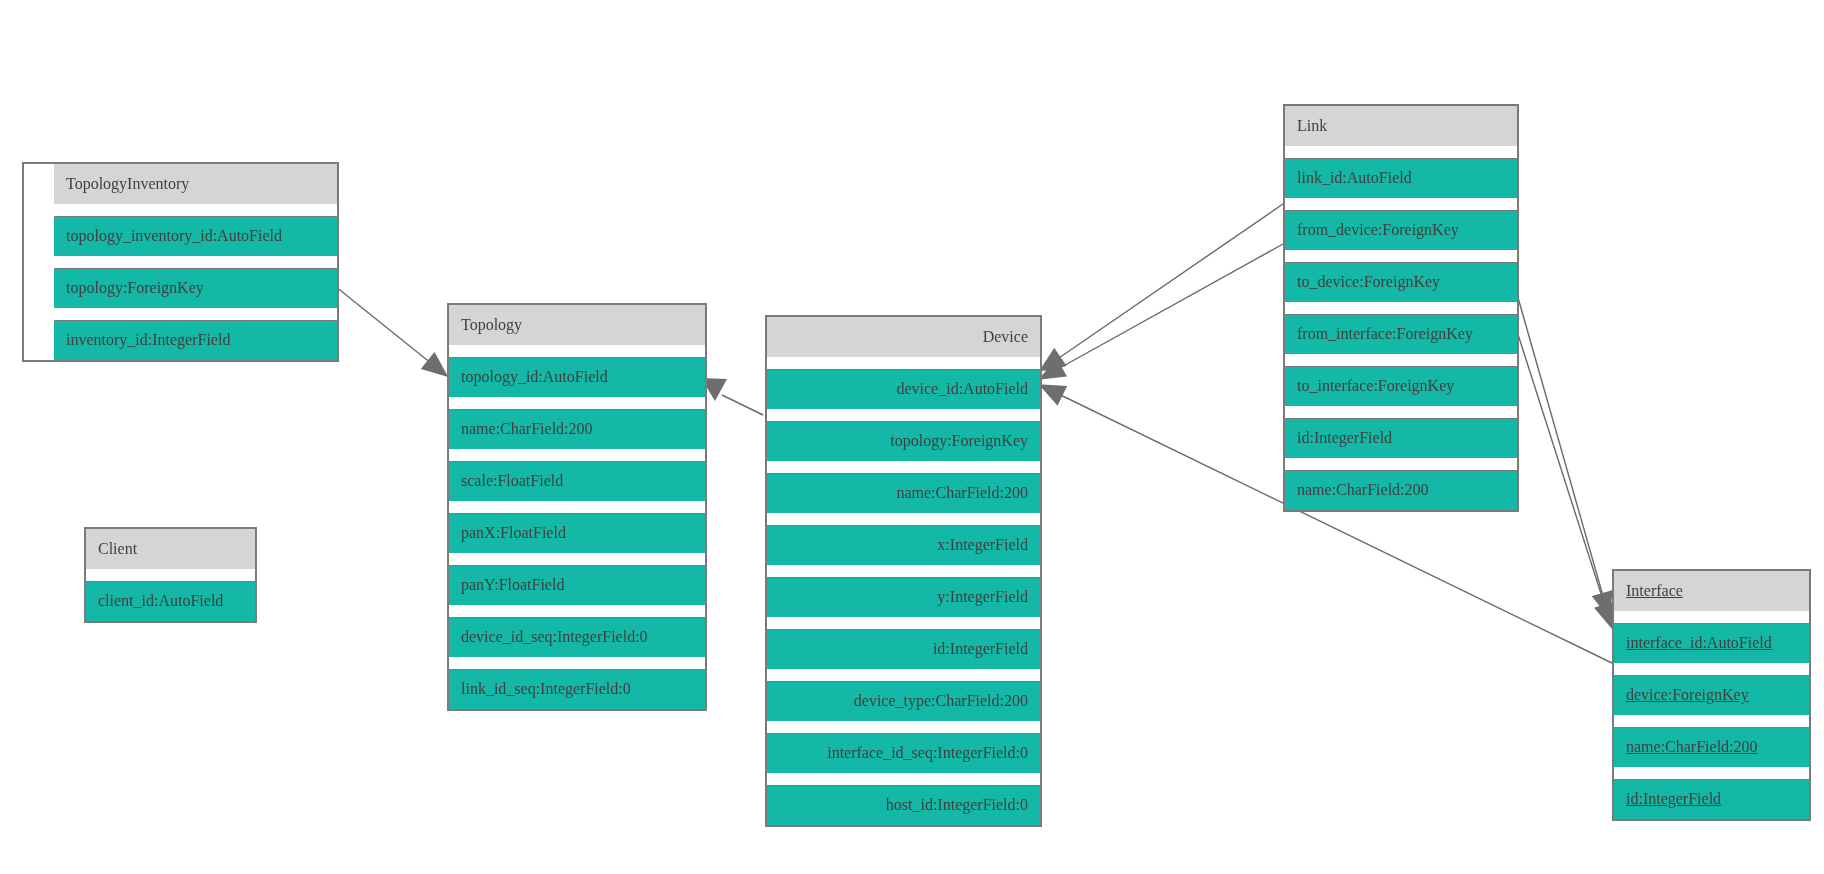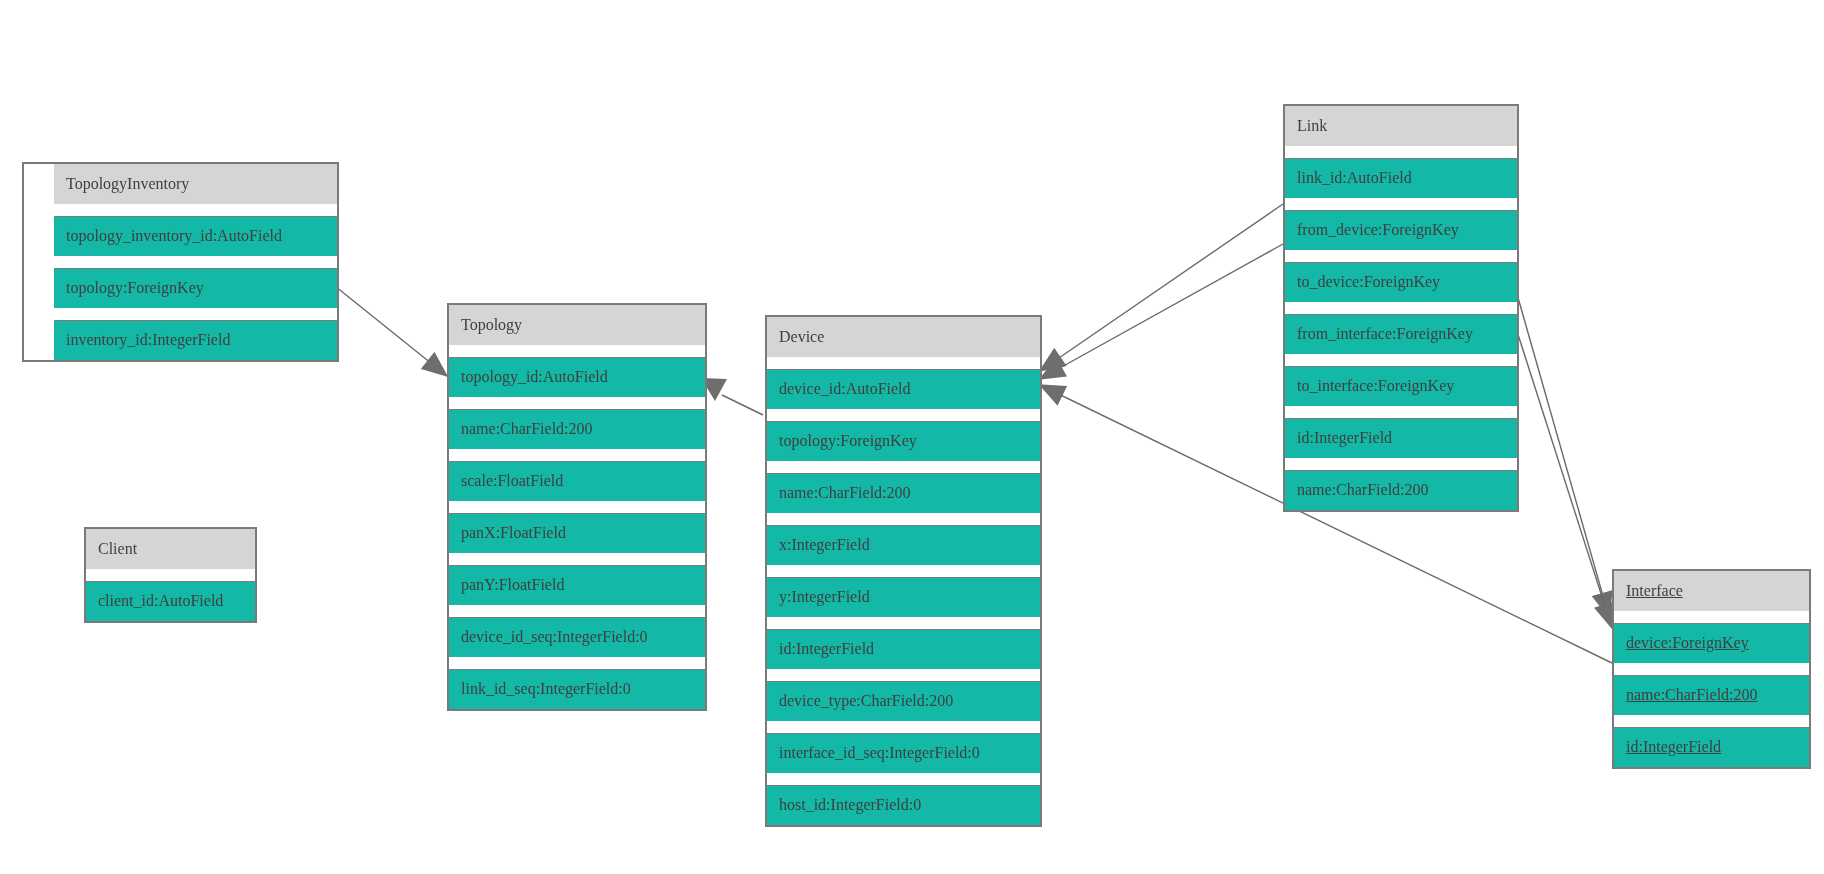--- a/index.html
+++ b/index.html
@@ -41,21 +41,21 @@
     box-sizing:border-box;
     height:40px;line-height:38px;
     padding:0 12px;
     border-top:1px solid var(--border);
     background:#14b8a6;
     white-space:nowrap;overflow:hidden;margin-top:12px;
   }
   #entity-topology-inventory{left:22px;  top:162px; width:283px;padding-left:30px;}
   #entity-topology          {left:447px; top:303px; width:256px;}
   #entity-client            {left:84px;  top:527px; width:169px;}
-  #entity-device            {left:765px; top:315px; width:273px;}
+  #entity-device            {left:765px; top:315px; width:273px;text-align:right;}
   #entity-link              {left:1283px;top:104px; width:232px;}
   #entity-interface         {left:1612px;top:569px; width:195px;text-decoration:underline;}
 </style>
 </head>
 <body>
 
 <div class="canvas">
 
   <svg class="wires" viewBox="0 0 1824 874" xmlns="http://www.w3.org/2000/svg">
     <defs>
@@ -122,18 +122,19 @@
     <div class="entity-row">from_device:ForeignKey</div>
     <div class="entity-row">to_device:ForeignKey</div>
     <div class="entity-row">from_interface:ForeignKey</div>
     <div class="entity-row">to_interface:ForeignKey</div>
     <div class="entity-row">id:IntegerField</div>
     <div class="entity-row">name:CharField:200</div>
   </div>
 
   <div class="entity" id="entity-interface">
     <div class="entity-header">Interface</div>
+    <div class="entity-row">interface_id:AutoField</div>
     <div class="entity-row">device:ForeignKey</div>
     <div class="entity-row">name:CharField:200</div>
     <div class="entity-row">id:IntegerField</div>
   </div>
 
 </div>
 
 </body></html>

